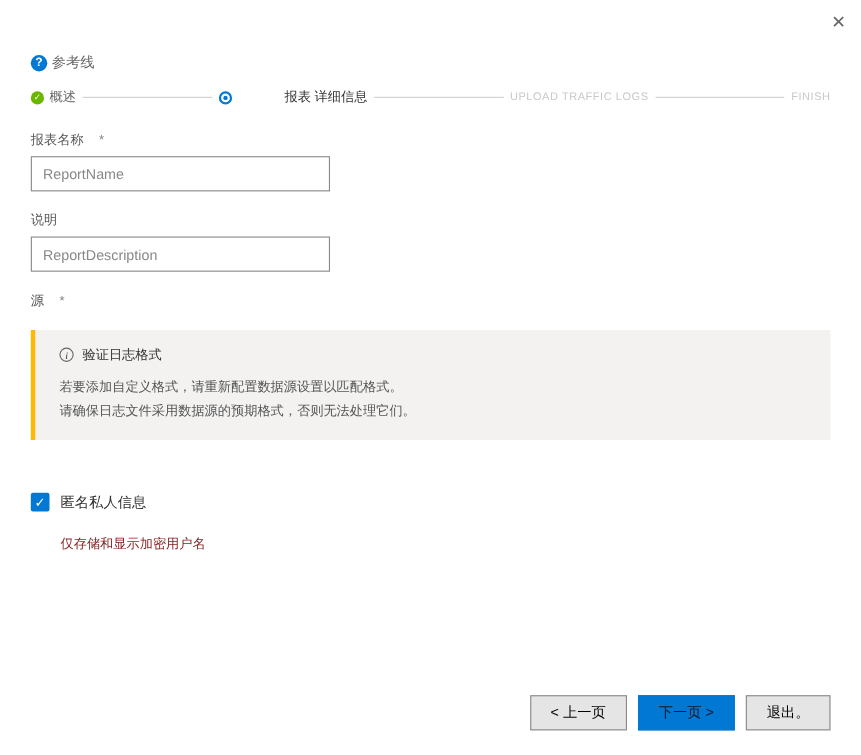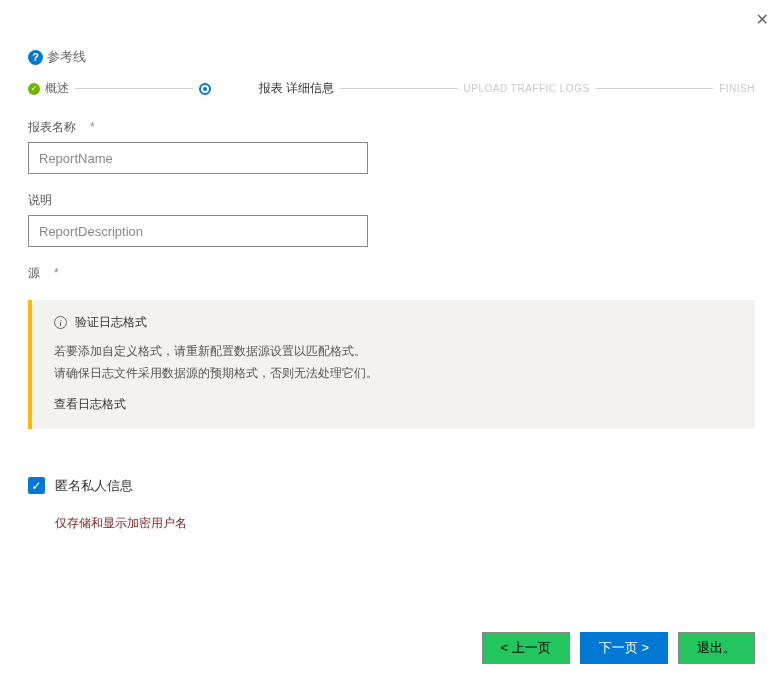--- a/index.html
+++ b/index.html
@@ -88,21 +88,21 @@
     position: absolute;
     width: 4px; height: 4px; border-radius: 50%;
     background: #0078d4;
     top: 2px; left: 2px;
   }
   .step-inactive { color: #c8c8c8; font-size: 10px; letter-spacing: 0.5px; }
   .form-group { margin-bottom: 18px; }
   .form-label { font-size: 12px; color: #555; margin-bottom: 6px; display: block; }
   .req { color: #888; margin-left: 14px; }
   .text-input, .select-box {
-    width: 340px;
+    width: 272px;
     height: 32px;
     border: 1px solid #8a8886;
     padding: 0 10px;
     font-size: 13px;
     color: #323130;
     background: #fff;
   }
   .text-input::placeholder { color: #888; }
   .select-box {
     display: flex;
@@ -176,30 +176,30 @@
     position: absolute;
     bottom: 22px;
     right: 28px;
     display: flex;
     gap: 10px;
   }
   .btn {
     height: 32px;
     padding: 0 18px;
     border: 1px solid #8a8886;
-    background: #22c55e;
+    background: #e5e5e5;
     font-size: 13px;
     cursor: pointer;
     display: inline-flex;
     align-items: center;
   }
   .btn-primary {
     background: #0078d4;
     border-color: #0078d4;
-    color: #ffffff;
+    color: #0f172a;
   }
 </style>
 </head>
 <body>
 
 <div class="close-x">✕</div>
 
 <div class="header-row">
   <div class="help-link">
     <span class="help-icon">?</span>
@@ -241,21 +241,20 @@
   </label>
 </div>
 
 <div class="info-panel">
   <div class="info-title">
     <span class="info-icon">i</span>
     <span>验证日志格式</span>
   </div>
   <p>若要添加自定义格式，请重新配置数据源设置以匹配格式。</p>
   <p>请确保日志文件采用数据源的预期格式，否则无法处理它们。</p>
-  <div class="info-link">查看日志格式</div>
 </div>
 
 <div class="checkbox-row">
   <span class="checkbox">✓</span>
   <div>
     <div>匿名私人信息</div>
     <div class="checkbox-sub">仅存储和显示加密用户名</div>
   </div>
 </div>
 

